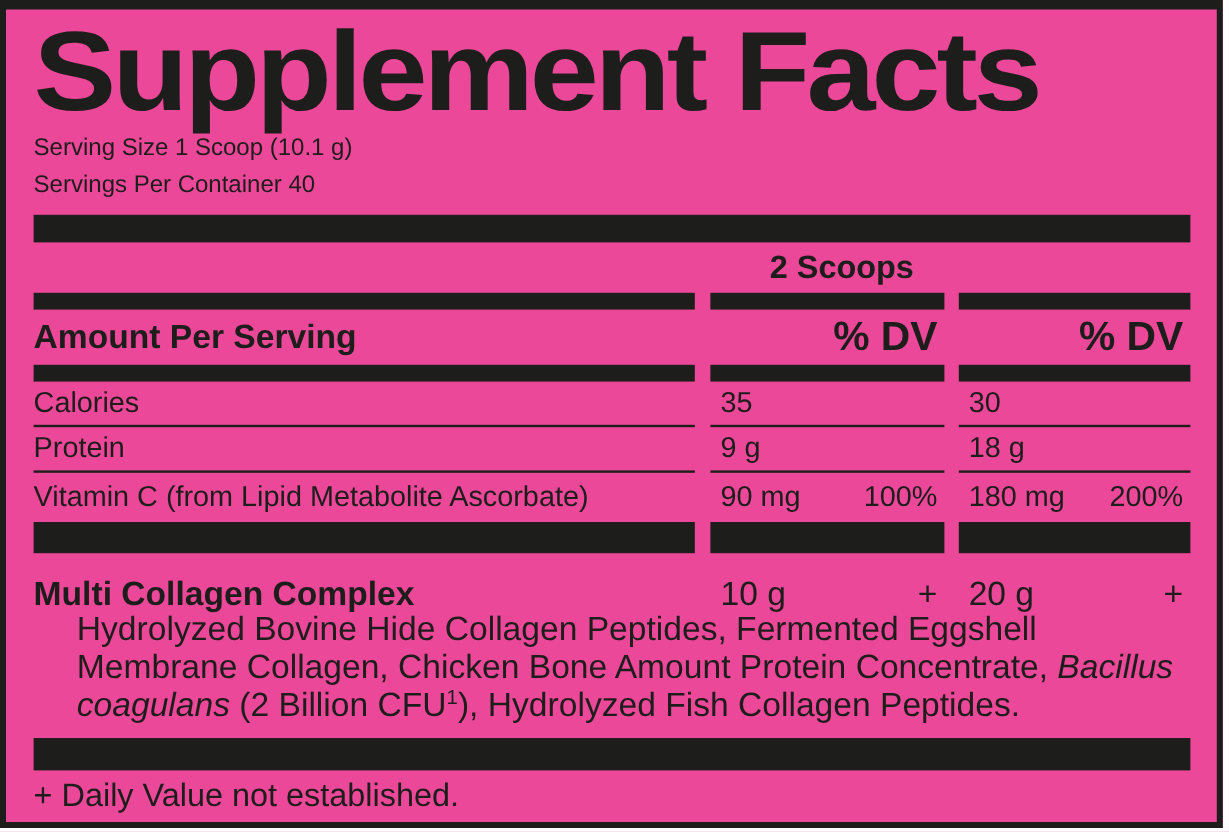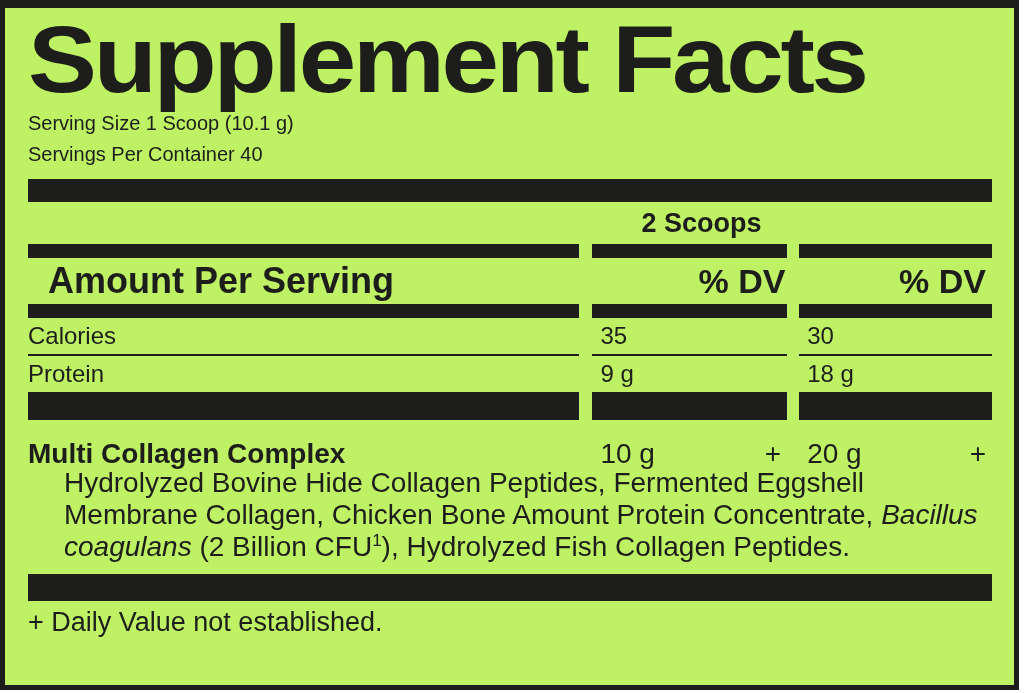--- a/index.html
+++ b/index.html
@@ -10,21 +10,21 @@
     height: 693px;
     font-family: "Liberation Sans", sans-serif;
     color: #1d1d1b;
   }
   .panel {
     box-sizing: border-box;
     width: 1019px;
     height: 690px;
     border: 5px solid #1d1d1b;
     border-top-width: 8px;
-    background: #bef264;
+    background: #ec4899;
     padding: 0 22px 0 23px;
     overflow: hidden;
   }
   .title {
     font-size: 94px;
     font-weight: bold;
     letter-spacing: -3px;
     line-height: 96px;
     margin-top: 4px;
     transform: scaleX(1.1);
@@ -53,21 +53,21 @@
     font-size: 27px;
     font-weight: bold;
     text-align: center;
   }
   .segbar { height: 14px; }
   .segbar .cn, .segbar .c1, .segbar .c2 { background: #1d1d1b; height: 14px; }
   .segbar-thick { height: 26px; }
   .segbar-thick .cn, .segbar-thick .c1, .segbar-thick .c2 { background: #1d1d1b; height: 26px; }
 
   .aps-row { height: 46px; }
-  .aps-label { font-size: 36px; font-weight: bold; margin-left: 20px; }
+  .aps-label { font-size: 28px; font-weight: bold; }
   .dv-head {
     font-size: 34px;
     font-weight: bold;
     text-align: right;
     padding-right: 6px;
     box-sizing: border-box;
   }
   .data-row { height: 38px; font-size: 24px; }
   .data-row .cn, .data-row .c1, .data-row .c2 { height: 100%; display: flex; align-items: center; box-sizing: border-box; }
   .data-row.ruled .cn, .data-row.ruled .c1, .data-row.ruled .c2 { border-bottom: 2px solid #1d1d1b; }
@@ -172,20 +172,37 @@
       </div>
     <div class="g2"></div>
     <div class="c2">
         <span class="amt-dv">
           <span>18 g</span>
           <span></span>
         </span>
       </div>
   </div>
 
+  <div class="row data-row vitc-row">
+    <div class="cn">Vitamin C (from Lipid Metabolite Ascorbate)</div>
+    <div class="g1"></div>
+    <div class="c1">
+        <span class="amt-dv">
+          <span>90 mg</span>
+          <span>100%</span>
+        </span>
+      </div>
+    <div class="g2"></div>
+    <div class="c2">
+        <span class="amt-dv">
+          <span>180 mg</span>
+          <span>200%</span>
+        </span>
+      </div>
+  </div>
 
   <div class="row segbar-thick">
     <div class="cn"></div>
       <div class="g1" style="background:#fff"></div>
     <div class="c1"></div>
       <div class="g2" style="background:#fff"></div>
     <div class="c2"></div>
   </div>
 
   <div class="row complex-row">

